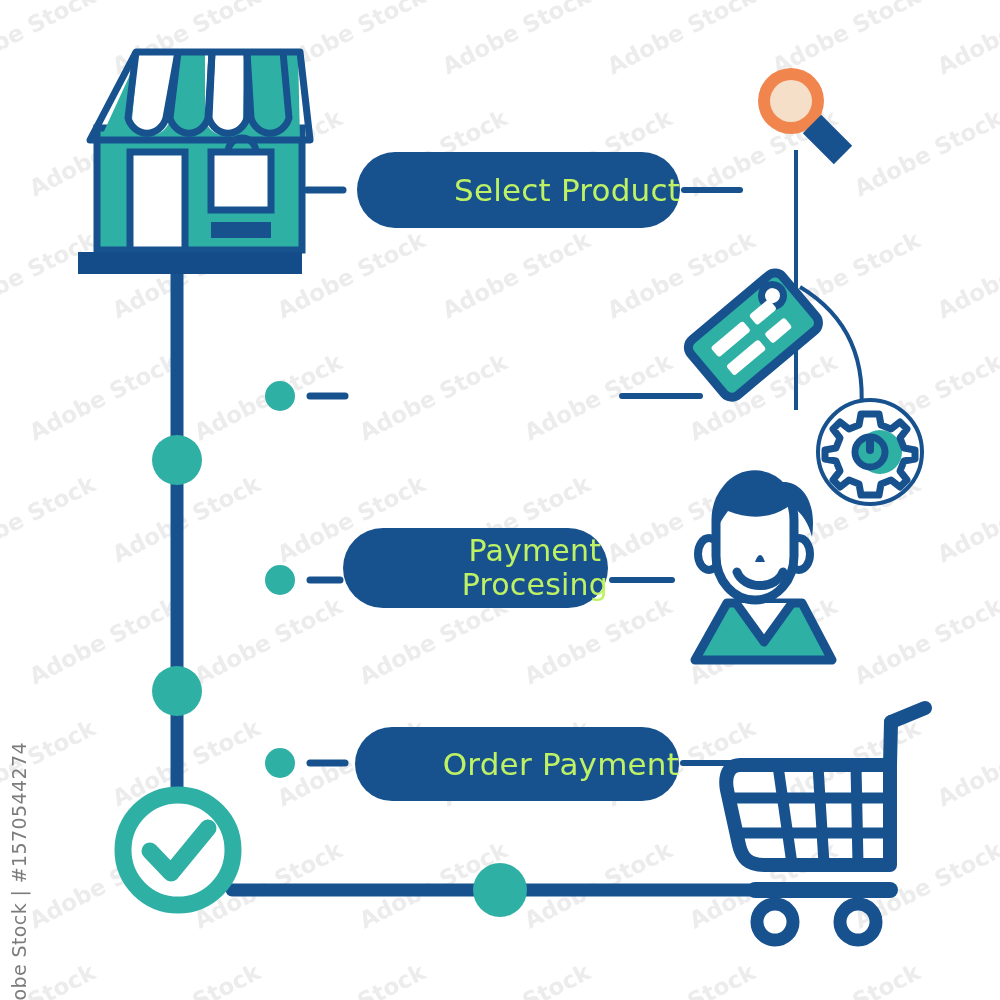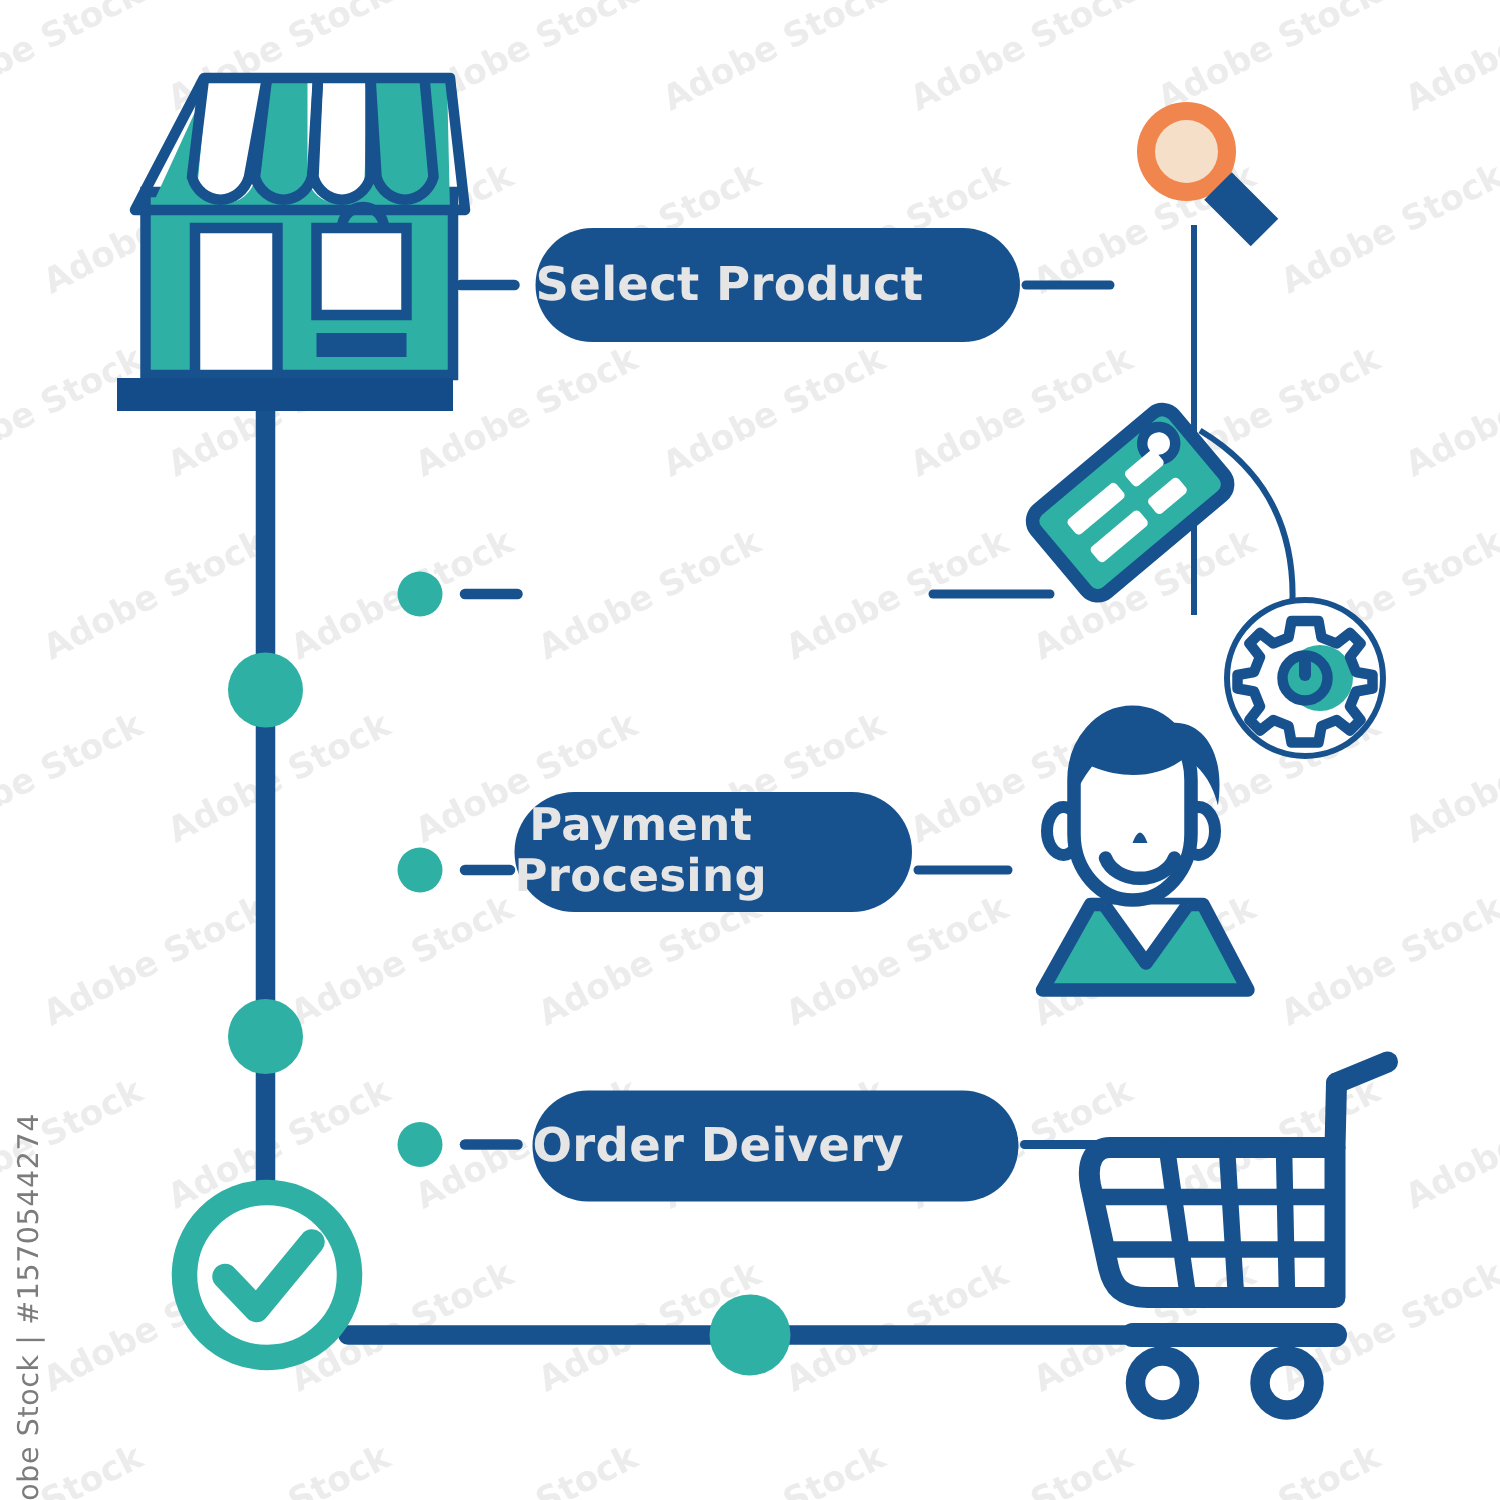--- a/index.html
+++ b/index.html
@@ -23,25 +23,25 @@
     left: 0;
     top: 0;
     width: 1000px;
     height: 1000px;
   }
   
   .pill {
     position: absolute;
     display: flex;
     align-items: center;
-    justify-content: flex-start;
+    justify-content: flex-end;
     border-radius: 999px;
-    color: #e5e5e5;
+    color: #bef264;
     text-align: center;
-    font-weight: 700;
+    font-weight: 400;
     letter-spacing: 0.2px;
     line-height: 1.12;
     box-sizing: border-box;
     user-select: none;
   }
   .pill-label {
     display: block;
     white-space: pre-line;
   }
   #pill-select   { left: 357px; top: 152px; width: 323px; height: 76px;  font-size: 31px; }
@@ -285,18 +285,18 @@
     <span class="pill-label">Select Product</span>
   </div>
 
 
   <div class="pill" id="pill-payment" style="background:#17528F;">
     <span class="pill-label">Payment
 Procesing</span>
   </div>
 
   <div class="pill" id="pill-delivery" style="background:#17528F;">
-    <span class="pill-label">Order Deivery</span>
+    <span class="pill-label">Order Payment</span>
   </div>
 
   <div class="wm-vert">Adobe Stock | #1570544274</div>
 
 </div>
 
 </body></html>

